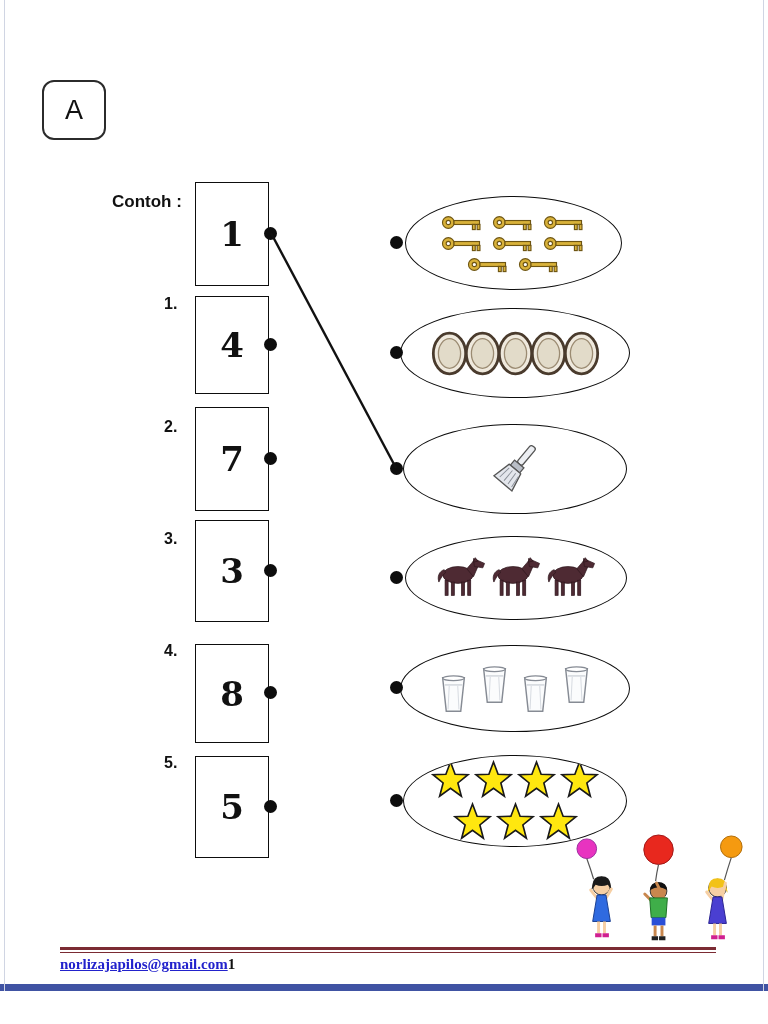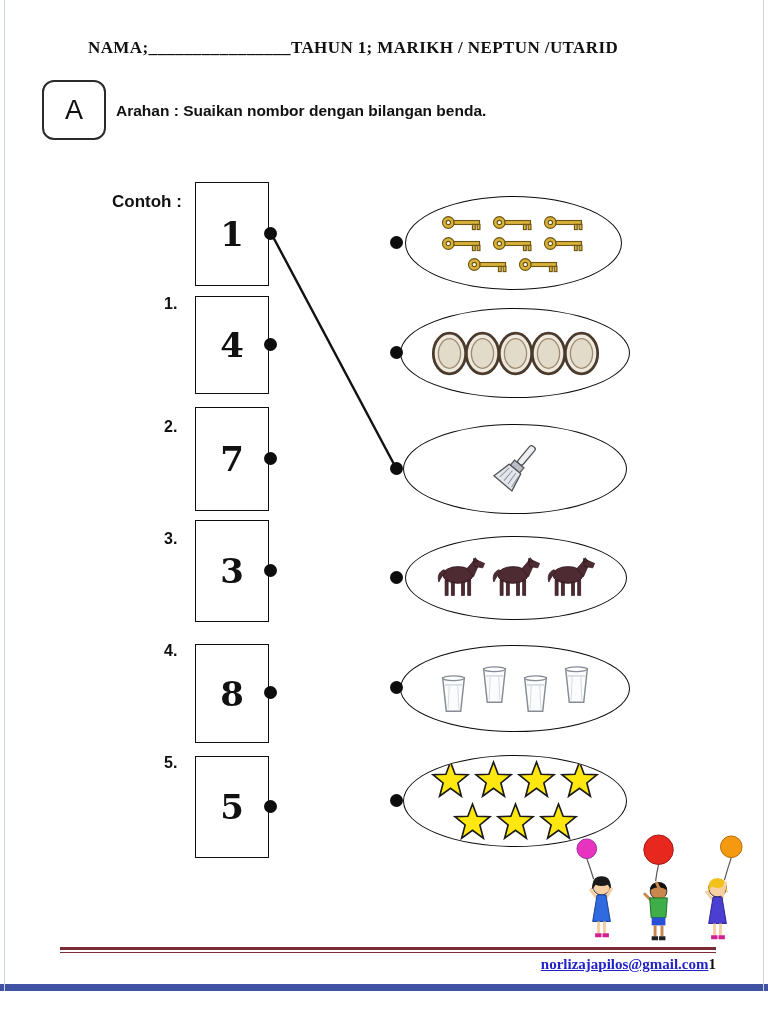--- a/index.html
+++ b/index.html
@@ -40,42 +40,40 @@
   .overlay{position:absolute;left:0;top:0;pointer-events:none;}
 
   .kids{position:absolute;left:570px;top:834px;line-height:0;}
   .balloon-pink{fill:var(--balloon-pink,#e833c0);}
   .balloon-red{fill:var(--balloon-red,#e8281e);}
   .balloon-orange{fill:var(--balloon-orange,#f59a10);}
 
   .footer{position:absolute;left:60px;top:947px;width:656px;}
   .footer-rule{height:2px;border-top:3px solid var(--rule,#7b2b33);
                border-bottom:1px solid var(--rule,#7b2b33);margin-bottom:3px;}
-  .footer-row{display:flex;align-items:baseline;font:700 15px "Liberation Serif",serif;justify-content:flex-end;}
+  .footer-row{display:flex;align-items:baseline;font:700 15px "Liberation Serif",serif;}
   .footer-email{color:var(--link,#2222cc);text-decoration:underline;cursor:pointer;}
   .footer-center{flex:1;text-align:center;}
 
   .bottom-bar{position:absolute;left:0;top:984px;width:768px;height:7px;
               background:var(--pageblue,#4053a3);}
   .side-line{position:absolute;top:0;height:991px;width:1px;background:#d0d5e3;}
   .side-line.left{left:4px;}
   .side-line.right{right:4px;}
 </style>
 </head>
 <body>
 
 <div class="page">
 
-  <div class="header">NAMA;________________TAHUN 1; MARIKH / NEPTUN /UTARID</div>
 
   <div class="a-box">
     <span>A</span>
   </div>
 
-  <div class="instruction">Arahan :  Suaikan nombor dengan bilangan benda.</div>
 
   <div class="contoh">Contoh :</div>
 
   <div id="matching-area">
       <div class="num-box" style="left: 195px; top: 182px; width: 72px; height: 102px;">
         <span>1</span>
       </div>
       <div class="dot" style="left: 264px; top: 226.5px;"></div>
       <div class="item-label" style="top: 295px;">1.</div>
       <div class="num-box" style="left: 195px; top: 296px; width: 72px; height: 96px;">

